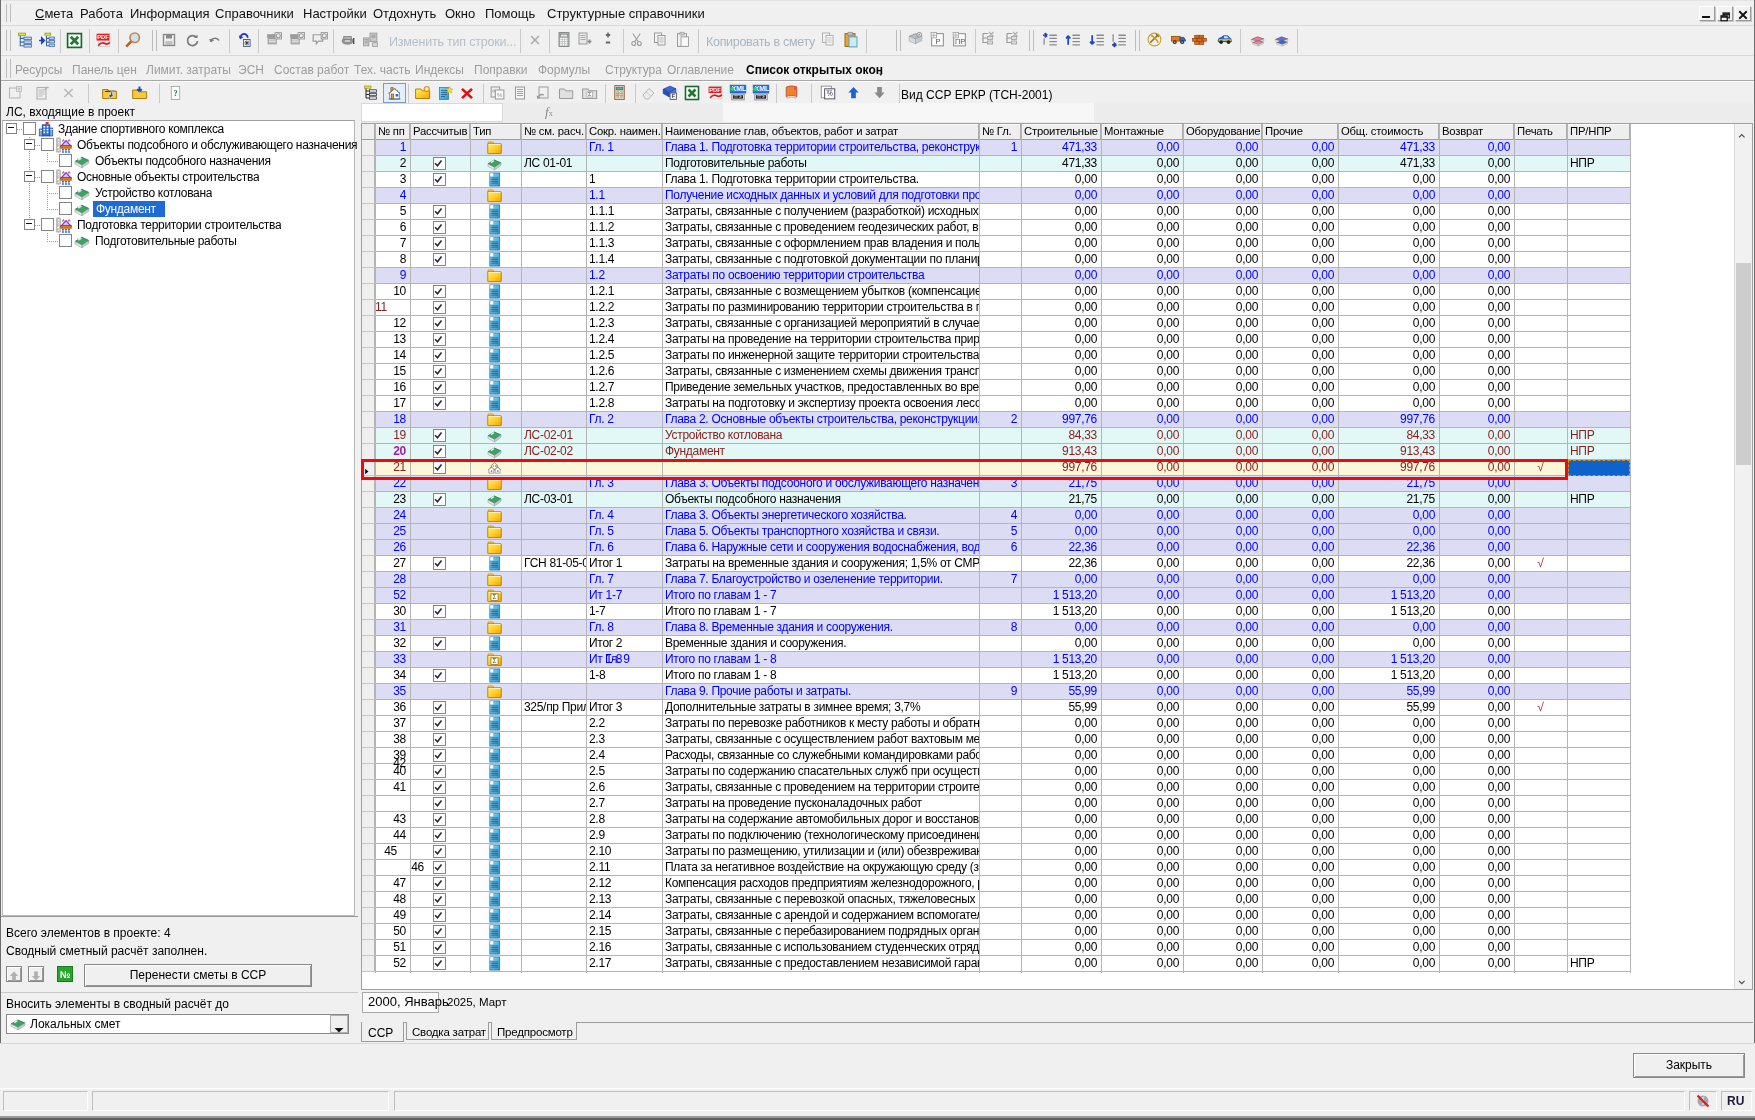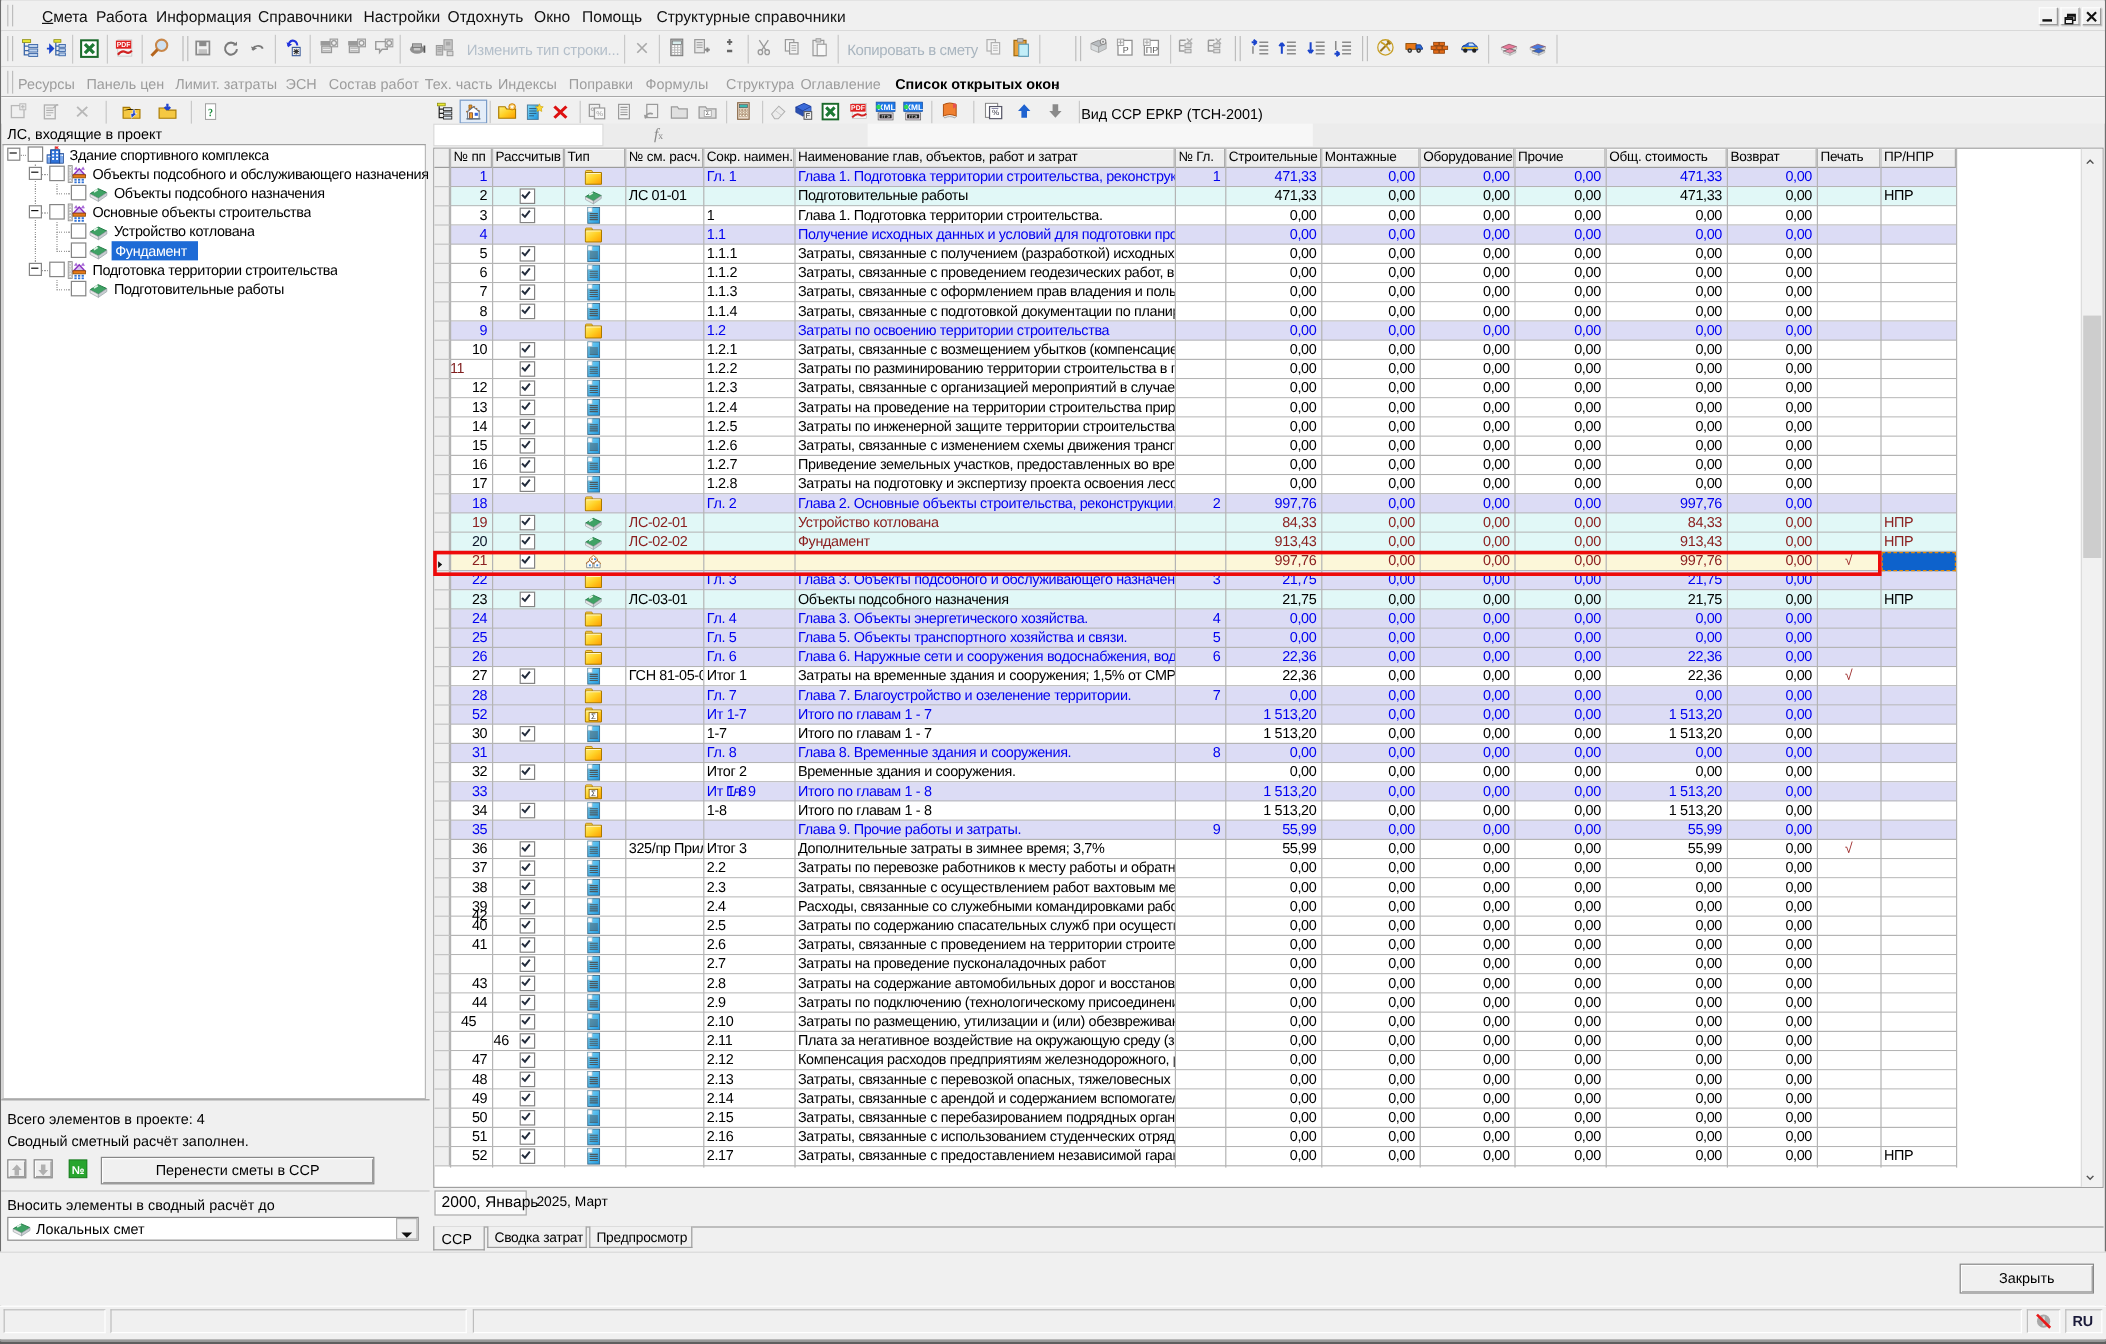--- a/index.html
+++ b/index.html
@@ -1071,21 +1071,21 @@
 <div class="cell" style="left:521px;top:428px;width:65px;height:15px;color:#8b2020;padding-left:3px;">ЛС-02-01</div>
 <div class="cell" style="left:662px;top:428px;width:317px;height:15px;color:#8b2020;padding-left:3px;">Устройство котлована</div>
 <div class="cell" style="left:1021px;top:428px;width:80px;height:15px;color:#8b2020;text-align:right;padding-right:4px;">84,33</div>
 <div class="cell" style="left:1101px;top:428px;width:82px;height:15px;color:#8b2020;text-align:right;padding-right:4px;">0,00</div>
 <div class="cell" style="left:1183px;top:428px;width:79px;height:15px;color:#8b2020;text-align:right;padding-right:4px;">0,00</div>
 <div class="cell" style="left:1262px;top:428px;width:76px;height:15px;color:#8b2020;text-align:right;padding-right:4px;">0,00</div>
 <div class="cell" style="left:1338px;top:428px;width:101px;height:15px;color:#8b2020;text-align:right;padding-right:4px;">84,33</div>
 <div class="cell" style="left:1439px;top:428px;width:75px;height:15px;color:#8b2020;text-align:right;padding-right:4px;">0,00</div>
 <div class="cell" style="left:1567px;top:428px;width:63px;height:15px;color:#8b2020;padding-left:3px;">НПР</div>
 <div class="" style="left:375px;top:444px;width:1255px;height:16px;background:#e1f8f7;border-bottom:1px solid #b4b4b4"></div>
-<div class="cell" style="left:375px;top:444px;width:35px;height:15px;color:#0f172a;text-align:right;padding-right:4px;">20</div>
+<div class="cell" style="left:375px;top:444px;width:35px;height:15px;color:#a21caf;text-align:right;padding-right:4px;font-weight:bold;">20</div>
 <div class="" style="left:433px;top:445px;width:13px;height:13px;background:#fff;border:1px solid #848484"></div>
 <div style="position:absolute;left:433px;top:445px;width:13px;height:13px;"><svg width="13" height="13" viewBox="0 0 16 16" preserveAspectRatio="none">
         <path d="M2.5 6.5 L5.5 9.5 L10.5 3.2" stroke="#222c3c" stroke-width="2" fill="none"></path>
       </svg></div>
 <div style="position:absolute;left:487px;top:444px;width:15px;height:15px;"><svg width="15" height="15" viewBox="0 0 16 16" preserveAspectRatio="none">
         <path d="M1 8.5 L7.8 4.2 L15 7.5 L8 12.2 Z" fill="#3fa265" stroke="#1e7a42" stroke-width="0.8"></path>
         <path d="M1 8.5 L1 11 L8 14.8 L8 12.2 Z" fill="#e8e8e8" stroke="#98a0a6" stroke-width="0.6"></path>
         <path d="M15 7.5 L15 10 L8 14.8 L8 12.2 Z" fill="#c9ced2" stroke="#98a0a6" stroke-width="0.6"></path>
         <path d="M4.2 7.0 L7.4 5.0" stroke="#dff2e6" stroke-width="1.6"></path>
       </svg></div>

